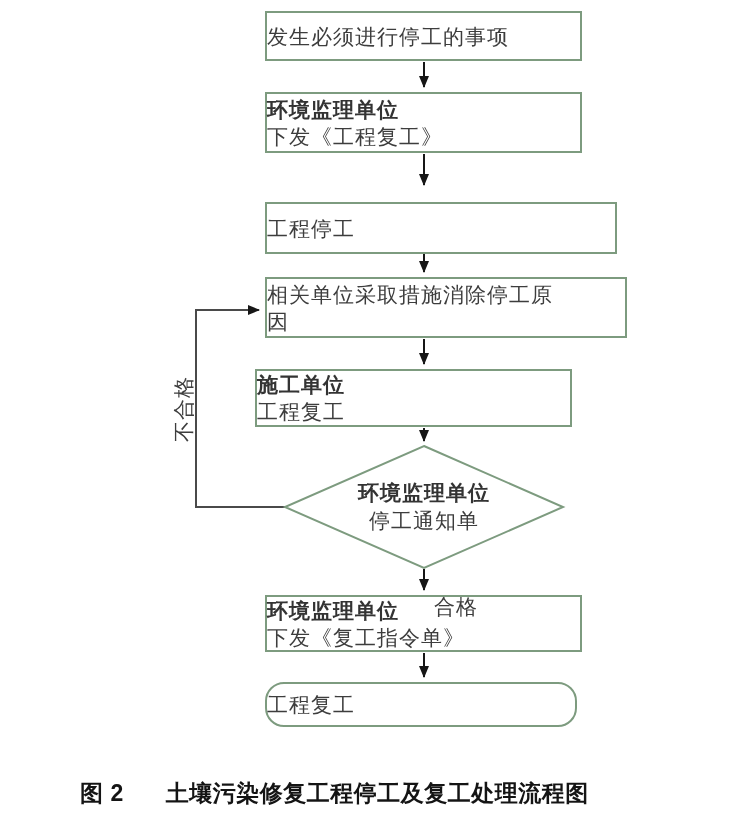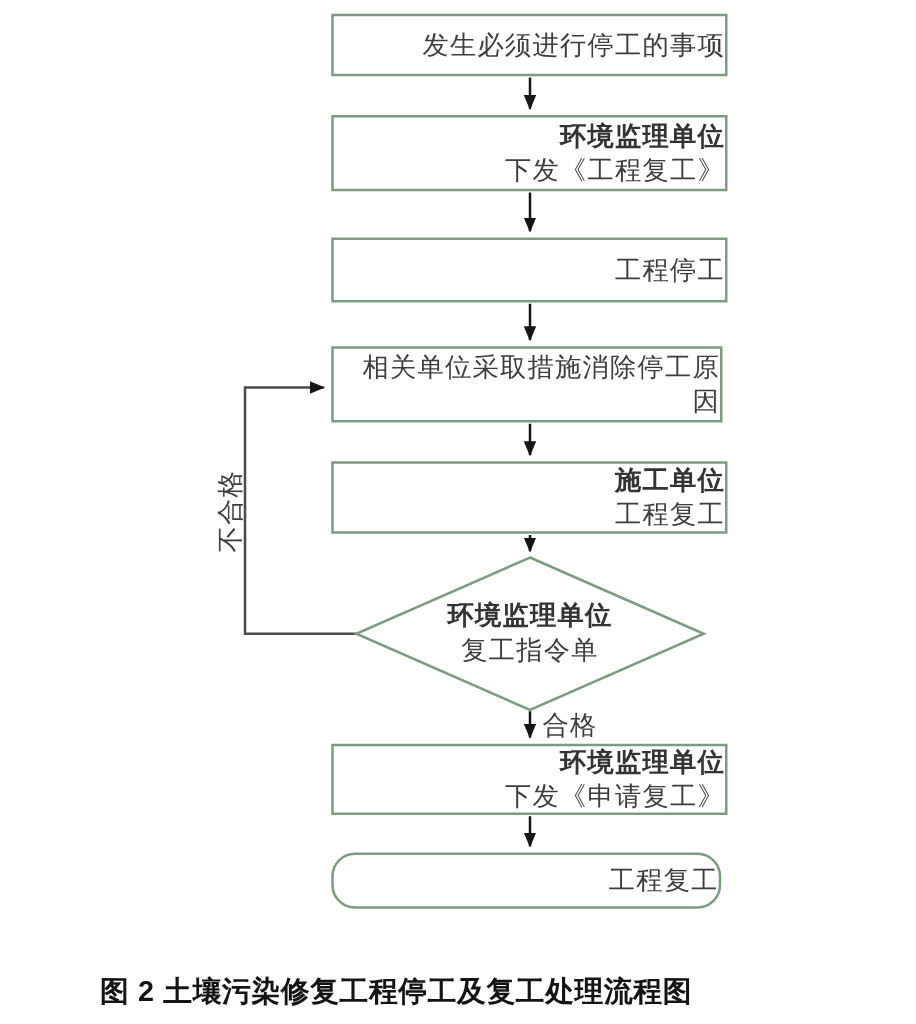--- a/index.html
+++ b/index.html
@@ -14,41 +14,41 @@
   .canvas{
     position:relative;width:733px;height:819px;background:#ffffff;overflow:hidden;
   }
   .wires{position:absolute;left:0;top:0;width:733px;height:819px;}
   .flow-line{stroke:var(--line);stroke-width:2;fill:none;}
   .loop-line{stroke:var(--loop-line);stroke-width:2;fill:none;}
   .arrowhead{fill:var(--line);}
   .diamond-shape{fill:#ffffff;stroke:var(--node-border);stroke-width:2;}
   .node{
     position:absolute;box-sizing:border-box;border:2px solid var(--node-border);
-    background:#ffffff;display:flex;flex-direction:column;align-items:flex-end;justify-content:center;
+    background:#ffffff;display:flex;flex-direction:column;align-items:flex-start;justify-content:center;
     color:var(--text);font-size:21px;letter-spacing:1px;line-height:27px;text-align:center;
   }
   .node .head{font-weight:bold;color:#333333;}
   .diamond-text{
     position:absolute;display:flex;flex-direction:column;align-items:center;justify-content:center;
     color:var(--text);font-size:21px;letter-spacing:1px;line-height:28px;text-align:center;background:transparent;
   }
   .diamond-text .head{font-weight:bold;color:#333333;}
   .edge-label{
     position:absolute;color:var(--text);font-size:21px;letter-spacing:1px;white-space:nowrap;
   }
   .edge-label.fail{
     width:92px;height:26px;display:flex;align-items:center;justify-content:center;
     transform:rotate(-90deg);
   }
   .caption{
     position:absolute;left:80px;top:778px;color:var(--caption);
     font-size:23px;font-weight:bold;letter-spacing:0.5px;white-space:nowrap;
   }
-  .caption .title{margin-left:7px;font-family:Liberation Mono, monospace;}
+  .caption .title{margin-left:42px;font-family:Liberation Mono, monospace;}
 </style>
 </head>
 <body>
 
 <div class="canvas">
 
   <svg class="wires" viewBox="0 0 733 819" xmlns="http://www.w3.org/2000/svg">
     <defs>
       <marker id="arrow" markerUnits="userSpaceOnUse" markerWidth="13" markerHeight="11" refX="11" refY="5" orient="auto">
         <path class="arrowhead" d="M0,0 L12,5 L0,10 Z"></path>
@@ -70,49 +70,49 @@
 
   <div class="node" style="left:265px;top:11px;width:317px;height:50px;">
     <span>发生必须进行停工的事项</span>
   </div>
 
   <div class="node" style="left:265px;top:92px;width:317px;height:61px;">
     <span class="head">环境监理单位</span>
     <span>下发《工程复工》</span>
   </div>
 
-  <div class="node" style="left:265px;top:190px;width:317px;height:52px;">
+  <div class="node" style="left:265px;top:202px;width:352px;height:52px;">
     <span>工程停工</span>
   </div>
 
-  <div class="node" style="left:265px;top:277px;width:313px;height:61px;">
+  <div class="node" style="left:265px;top:277px;width:362px;height:61px;">
     <span>相关单位采取措施消除停工原</span>
     <span>因</span>
   </div>
 
-  <div class="node" style="left:265px;top:369px;width:317px;height:58px;">
+  <div class="node" style="left:255px;top:369px;width:317px;height:58px;">
     <span class="head">施工单位</span>
     <span>工程复工</span>
   </div>
 
   <div class="diamond-text" style="left:304px;top:477px;width:240px;height:60px;">
     <span class="head">环境监理单位</span>
-    <span>复工指令单</span>
+    <span>停工通知单</span>
   </div>
 
   <div class="node" style="left:265px;top:595px;width:317px;height:57px;">
     <span class="head">环境监理单位</span>
-    <span>下发《申请复工》</span>
+    <span>下发《复工指令单》</span>
   </div>
 
   <div class="node" style="left:265px;top:682px;width:312px;height:45px;border-radius:19px;">
     <span>工程复工</span>
   </div>
 
-  <div class="edge-label" style="left:434px;top:566px;text-align:right;">合格</div>
+  <div class="edge-label" style="left:434px;top:593px;text-align:right;">合格</div>
 
   <div class="edge-label fail" style="left:138px;top:396px;">不合格</div>
 
   <div class="caption">
     <span>图 2</span><span class="title">土壤污染修复工程停工及复工处理流程图</span>
   </div>
 
 </div>
 
 </body></html>

